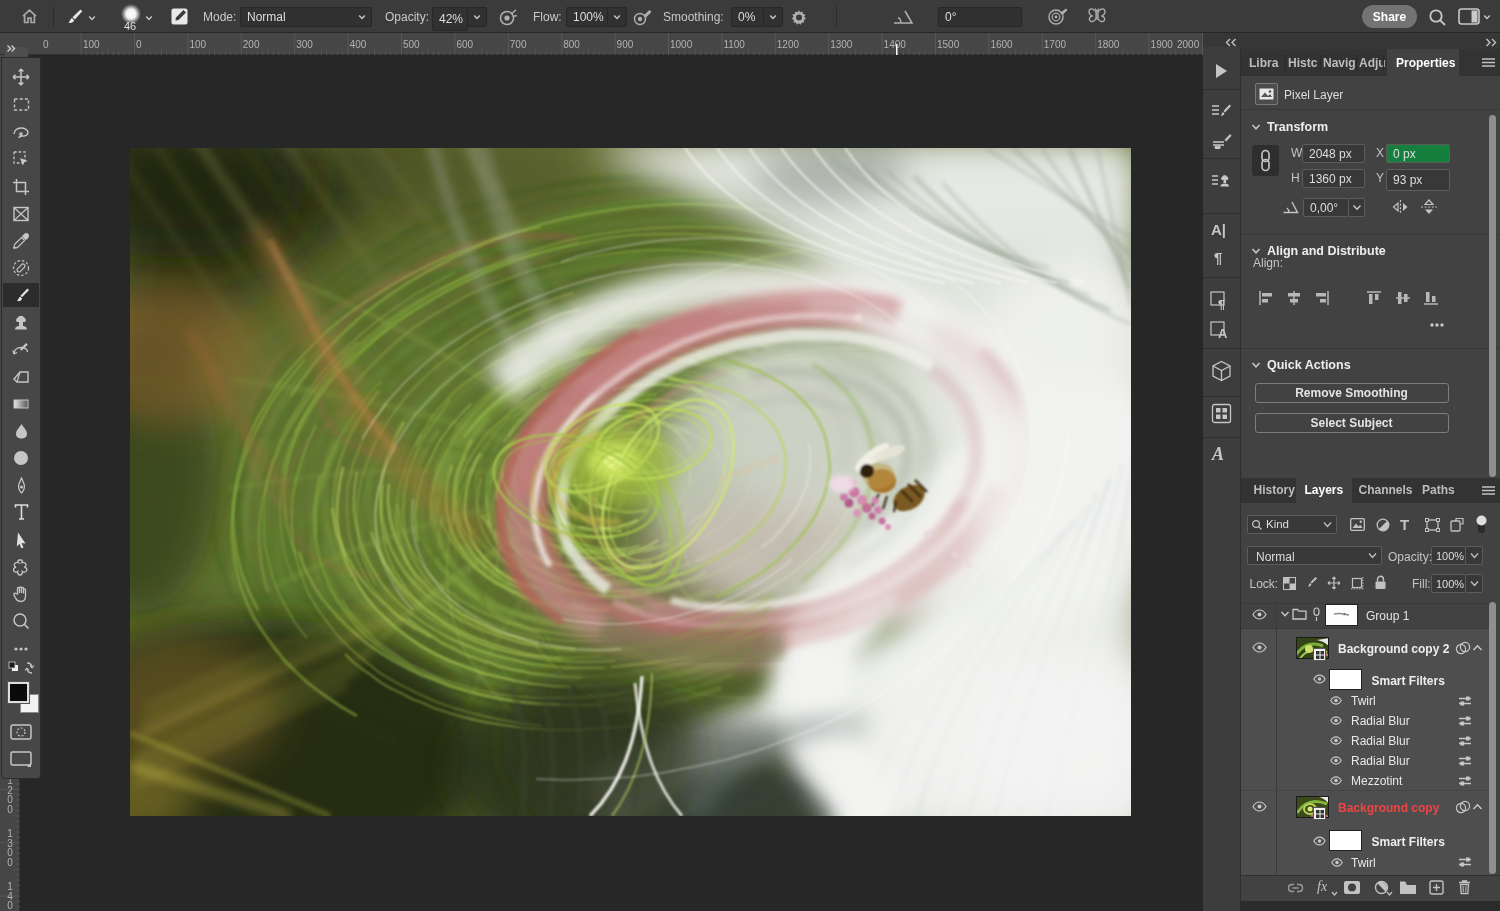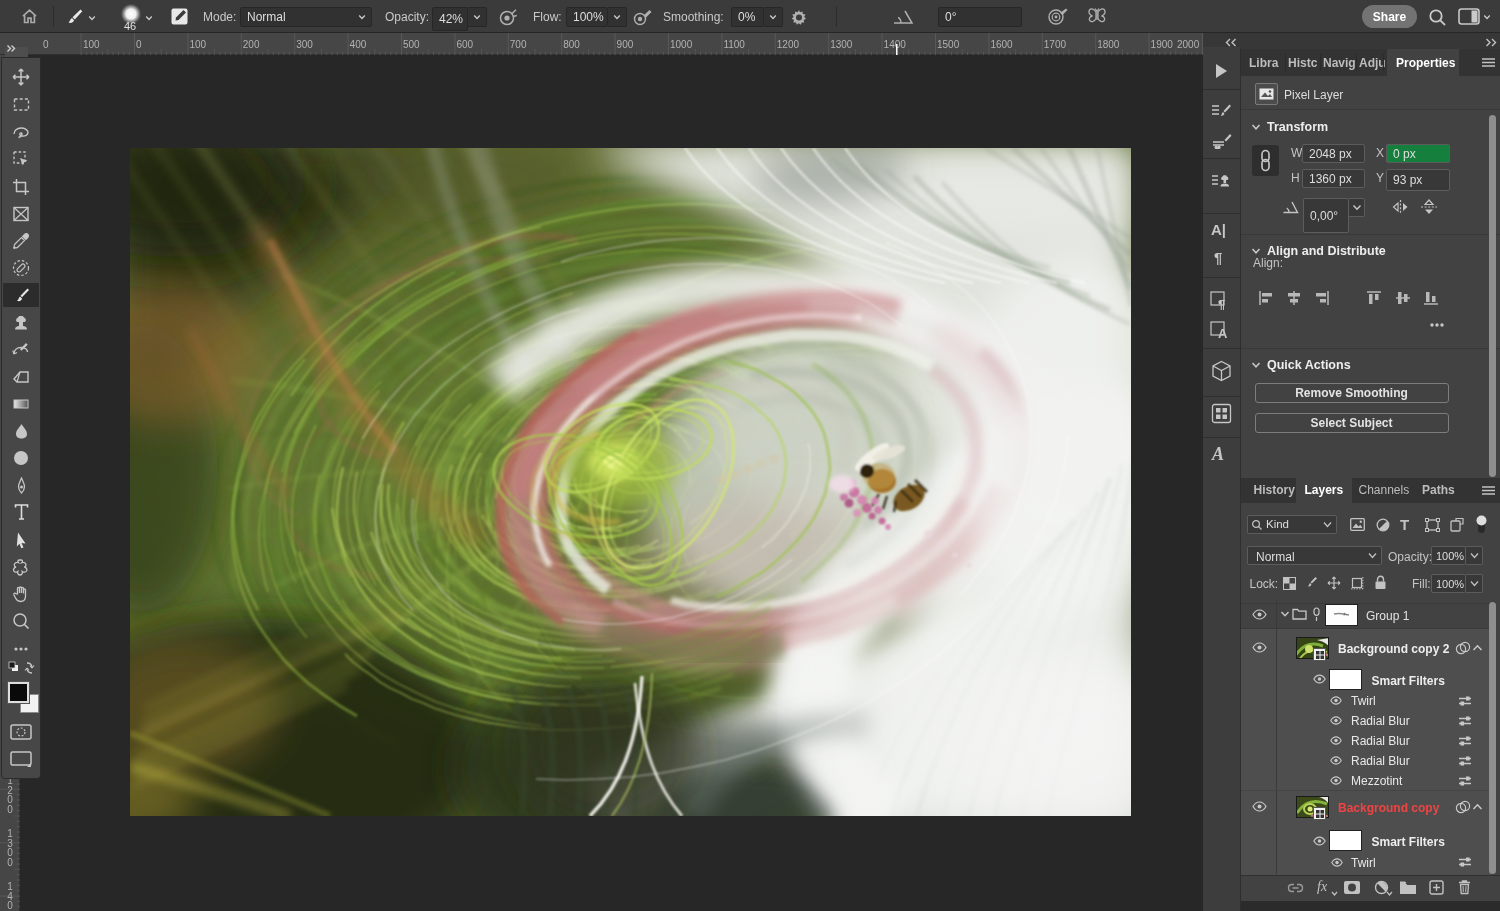--- a/index.html
+++ b/index.html
@@ -1084,21 +1084,21 @@
 <div class="abs field" style="left:1386px;top:169px;width:64px;height:22px;background:#383838;border-color:#5c5c5c">93 px</div>
 <div class="abs" style="left:1252px;top:145px;width:27px;height:31px;background:#2e2e2e;border-radius:3px"></div>
 <svg class="abs" style="left:1259px;top:149px" width="13" height="23" viewBox="0 0 13 23">
       <rect x="3" y="1.5" width="7" height="11" rx="3.5" fill="none" stroke="#c8c8c8" stroke-width="1.6"></rect>
       <rect x="3" y="10.5" width="7" height="11" rx="3.5" fill="none" stroke="#c8c8c8" stroke-width="1.6"></rect>
     </svg>
 <svg class="abs" style="left:1282px;top:200px" width="17" height="14" viewBox="0 0 17 14">
       <path d="M1.5 12.5 L15.5 12.5 L10 2" fill="none" stroke="#c4c4c4" stroke-width="1.4"></path>
       <path d="M7 12.5 C7 10.3 6.2 9 4.8 8" fill="none" stroke="#c4c4c4" stroke-width="1.2"></path>
     </svg>
-<div class="abs field" style="left:1303px;top:198px;width:46px;height:35px;background:#383838;border-color:#5c5c5c">0,00°</div>
+<div class="abs field" style="left:1303px;top:198px;width:46px;height:19px;background:#383838;border-color:#5c5c5c">0,00°</div>
 <div class="abs" style="left:1349px;top:198px;width:16px;height:19px;background:#383838;border:1px solid #5c5c5c;border-left:none;border-radius:0 2px 2px 0"></div>
 <svg class="abs" style="left:1352px;top:204px" width="10" height="8" viewBox="0 0 10 8">
       <path d="M1.5 1.5 L5 5.3 L8.5 1.5" fill="none" stroke="#c8c8c8" stroke-width="1.4"></path>
     </svg>
 <svg class="abs" style="left:1392px;top:199px" width="17" height="16" viewBox="0 0 17 16">
       <path d="M8.5 1 L8.5 15" stroke="#c4c4c4" stroke-width="1.2" stroke-dasharray="2 1.6"></path>
       <path d="M6 4 L6 12 L1.5 8 Z" fill="none" stroke="#c4c4c4" stroke-width="1.2"></path>
       <path d="M11 4 L11 12 L15.5 8 Z" fill="#c4c4c4"></path>
     </svg>
 <svg class="abs" style="left:1420px;top:199px" width="18" height="16" viewBox="0 0 18 16">
@@ -1155,21 +1155,21 @@
     </svg>
 <div class="abs txt" style="left:1267px;top:359px;color:#ededed;font-weight:bold;font-size:12.5px">Quick Actions</div>
 <div class="abs" style="left:1254.5px;top:383px;width:194px;height:19.5px;border:1px solid #7d7d7d;border-radius:3px;color:#e3e3e3;font-size:12px;display:flex;align-items:center;justify-content:center;font-weight:bold">Remove Smoothing</div>
 <div class="abs" style="left:1254.5px;top:413px;width:194px;height:19.5px;border:1px solid #7d7d7d;border-radius:3px;color:#e3e3e3;font-size:12px;display:flex;align-items:center;justify-content:center;font-weight:bold">Select Subject</div>
 <div class="abs" style="left:1488.5px;top:115px;width:7px;height:362px;background:#8f8f8f;border-radius:3.5px"></div>
 
 <div class="abs" style="left:1241px;top:478px;width:259px;height:25px;background:#333333"></div>
 <div class="abs" style="left:1295.5px;top:478px;width:56px;height:25px;background:#424242"></div>
 <div class="abs txt" style="left:1253.5px;top:484px;color:#bdbdbd;font-weight:bold">History</div>
 <div class="abs txt" style="left:1304.5px;top:484px;color:#ffffff;font-weight:bold">Layers</div>
-<div class="abs txt" style="left:1358.5px;top:484px;color:#bdbdbd;font-weight:normal">Channels</div>
+<div class="abs txt" style="left:1358.5px;top:484px;color:#bdbdbd;font-weight:bold">Channels</div>
 <div class="abs txt" style="left:1422px;top:484px;color:#bdbdbd;font-weight:bold">Paths</div>
 <svg class="abs" style="left:1481px;top:485px" width="15" height="12" viewBox="0 0 15 12">
       <path d="M1 2 H14 M1 5.5 H14 M1 9 H14" stroke="#c2c2c2" stroke-width="1.5"></path>
     </svg>
 <div class="abs" style="left:1241px;top:503px;width:259px;height:398px;background:#424242"></div>
 
 <div class="abs" style="left:1247px;top:515px;width:90px;height:19px;background:#383838;border:1px solid #5c5c5c;border-radius:2px"></div>
 <svg class="abs" style="left:1251px;top:519px" width="12" height="12" viewBox="0 0 12 12">
       <circle cx="5" cy="5" r="3.4" fill="none" stroke="#c0c0c0" stroke-width="1.3"></circle>
       <path d="M7.6 7.6 L10.5 10.5" stroke="#c0c0c0" stroke-width="1.3"></path>

